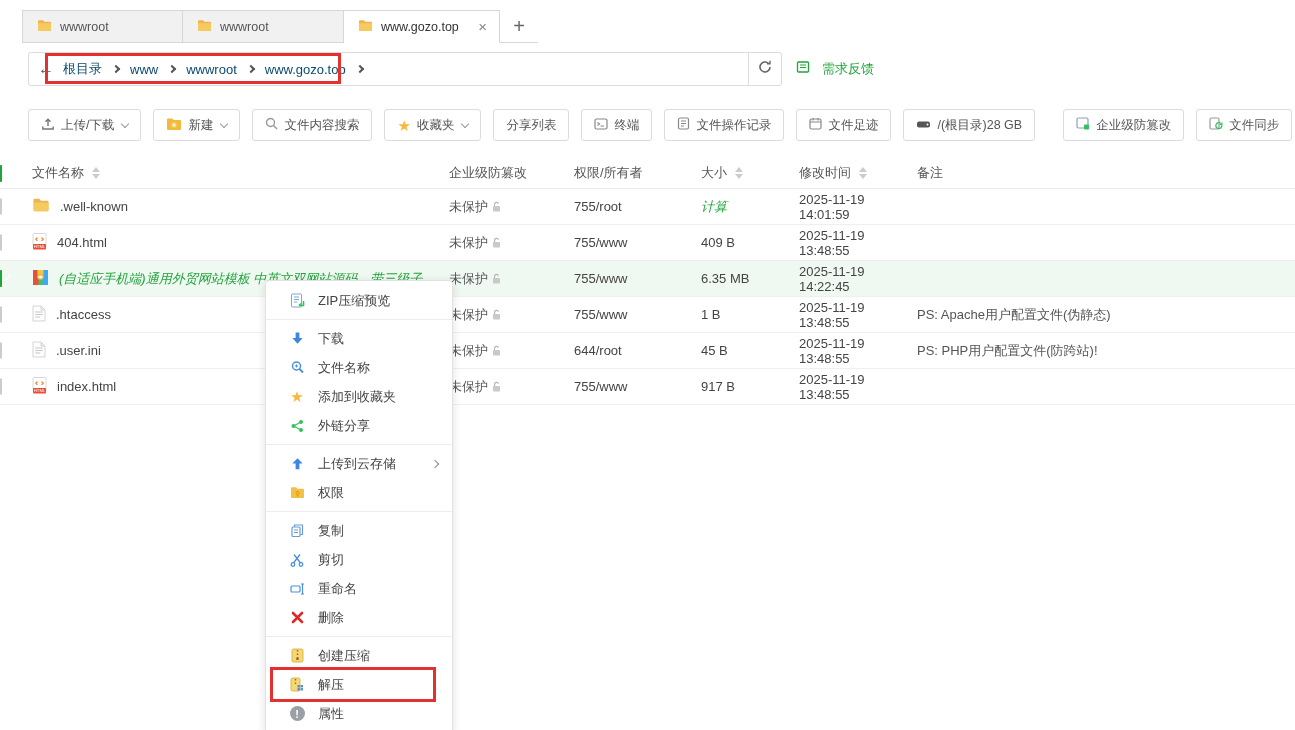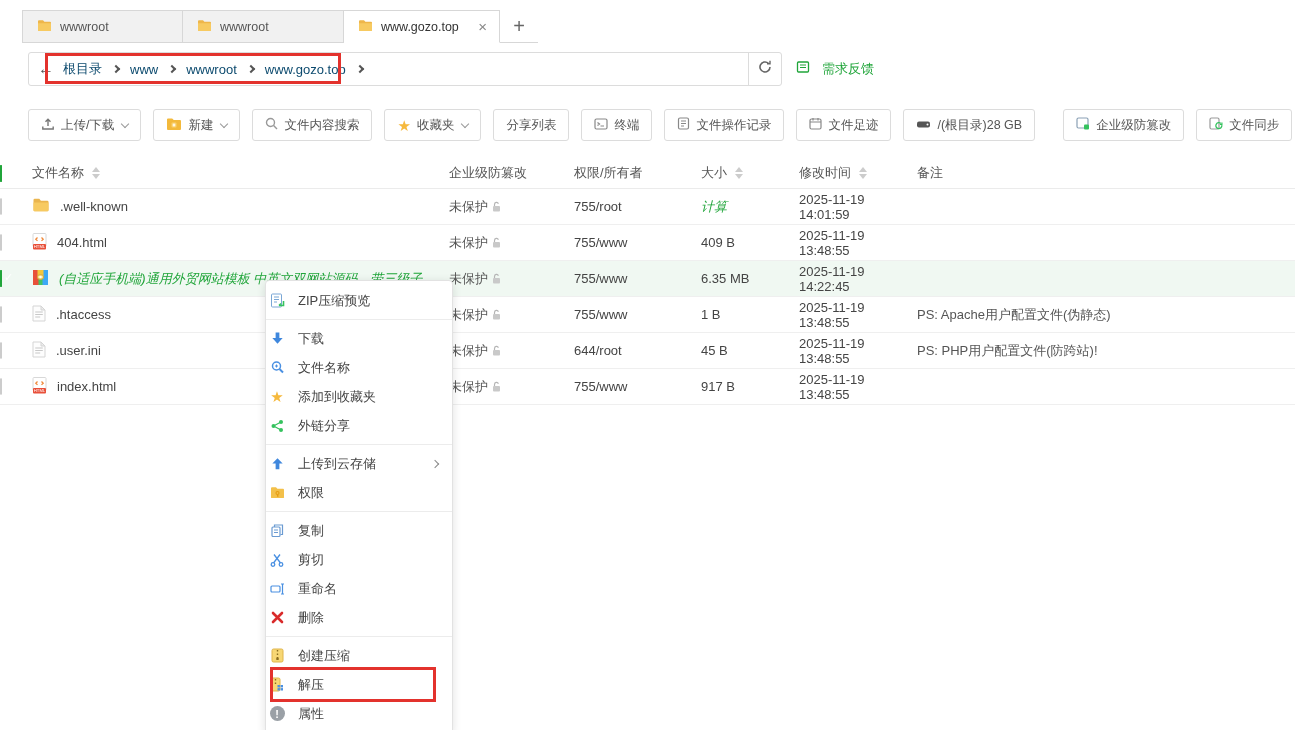--- a/index.html
+++ b/index.html
@@ -66,21 +66,21 @@
   .sort .dn { border-top:5px solid #ccc; }
   .tamper { display:flex; align-items:center; gap:3px; color:#555; cursor:pointer; }
   .sizelink { color:#20a53a; cursor:pointer;font-style:italic; }
   .remark { color:#555; }
 
   
   .cmenu { position:absolute; left:265px; top:280px; width:188px; background:#fff;
     border:1px solid #e2e2e2; border-radius:4px; box-shadow:0 2px 10px rgba(0,0,0,.12);
     padding:5px 0; z-index:20; }
   .mi { position:relative; display:flex; align-items:center; gap:12px; height:29px;
-    padding:0 14px 0 2px; font-size:13px; color:#444; cursor:pointer; }
+    padding:0 14px 0 22px; font-size:13px; color:#444; cursor:pointer; }
   .mi .ic { width:18px; display:flex; justify-content:center; }
   .mi .ml { flex:1; }
   .chev-r { display:inline-block; width:6px; height:6px; border-top:1.5px solid #888;
     border-right:1.5px solid #888; transform:rotate(45deg); }
   .msep { height:1px; background:#ececec; margin:4px 0; }
   .mi.hl::after { content:""; position:absolute; left:4px; right:16px; top:-3px; bottom:-3px;
     border:3px solid #e3322d; pointer-events:none; }
   .star { color:#f6b93d; font-size:15px; line-height:1; }
   .propcirc { width:15px; height:15px; border-radius:50%; background:#9aa0a6; color:#fff;
     font-size:11px; font-weight:bold; display:flex; align-items:center; justify-content:center; }

